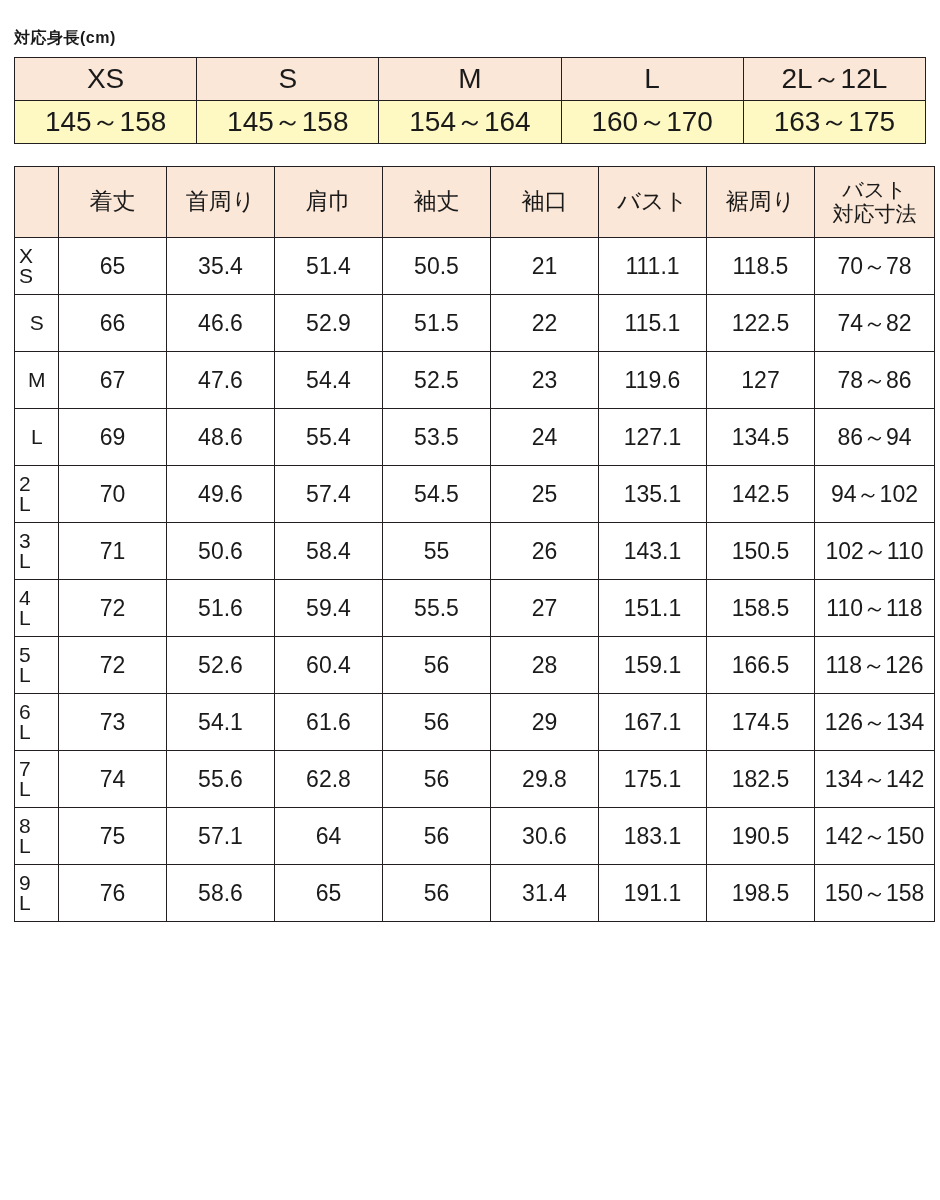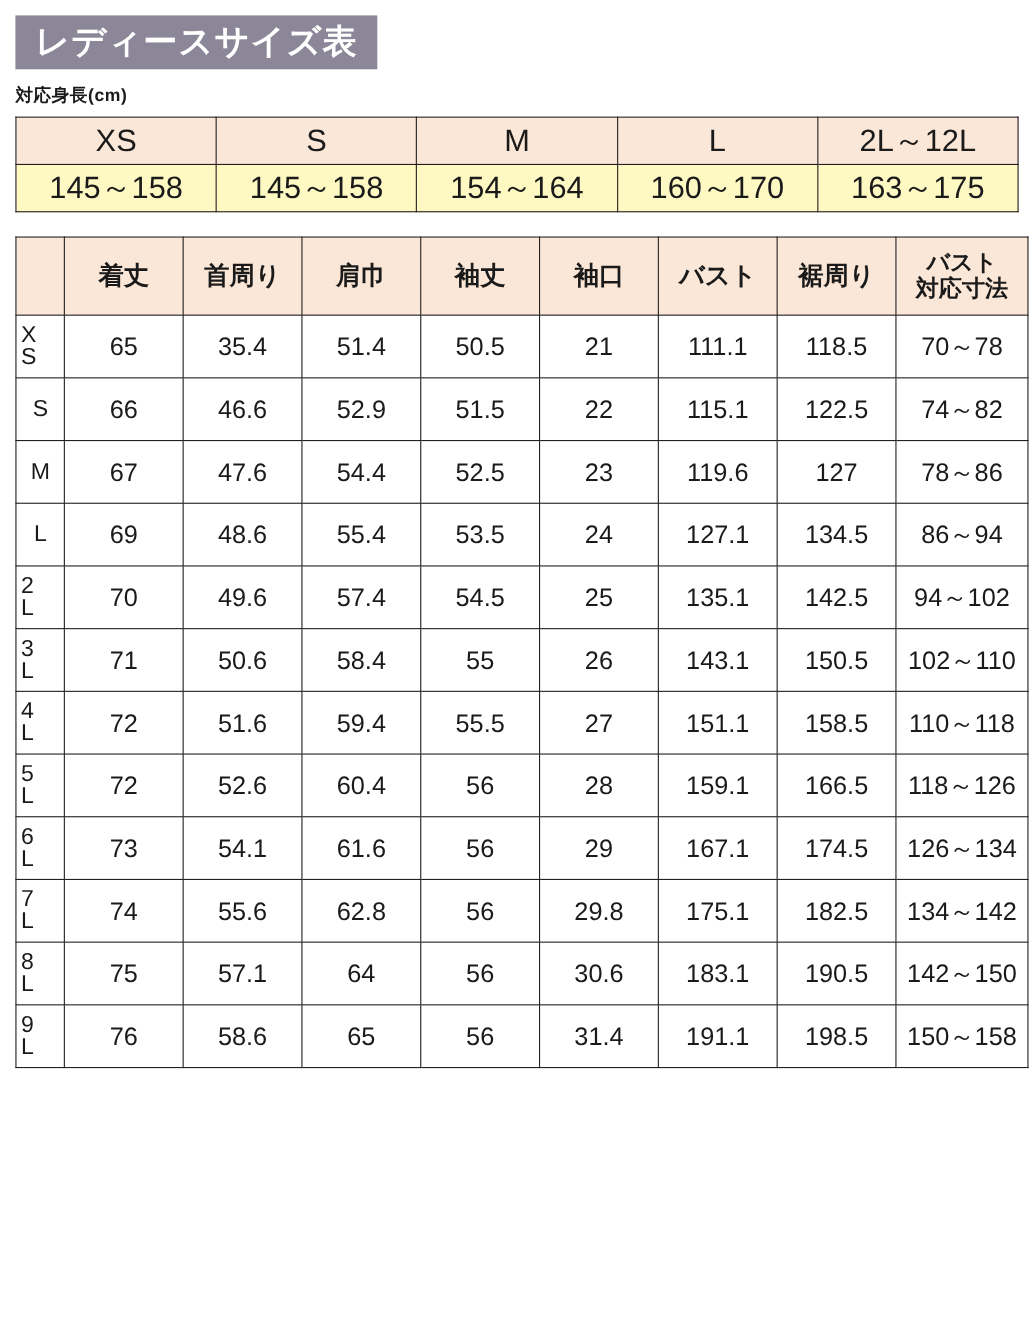--- a/index.html
+++ b/index.html
@@ -63,21 +63,21 @@
   .height-table tr.vals td {
     background: #fef9c3;
   }
   
   .meas-wrap {
     margin-top: 22px;
   }
   .meas-table th {
     background: #fbe7d7;
     font-size: 23px;
-    font-weight: bold;
+    font-weight: normal;
     height: 66px;
     padding: 2px 4px;
     line-height: 1.12;
   }
   .meas-table th.corner {
     width: 44px;
     background: #fbe7d7;
   }
   .meas-table th.twoline {
     font-size: 21px;
@@ -105,21 +105,20 @@
   
   .col-label { width: 44px; }
   .col-data  { width: 108px; }
   .col-last  { width: 120px; }
 </style>
 </head>
 <body>
 
 <div class="page">
 
-  <div class="title-banner">レディースサイズ表</div>
 
   <div class="sub-heading">対応身長(cm)</div>
 
   <table class="height-table">
     <tbody>
       <tr class="head">
         <td>XS</td>
         <td>S</td>
         <td>M</td>
         <td>L</td>

